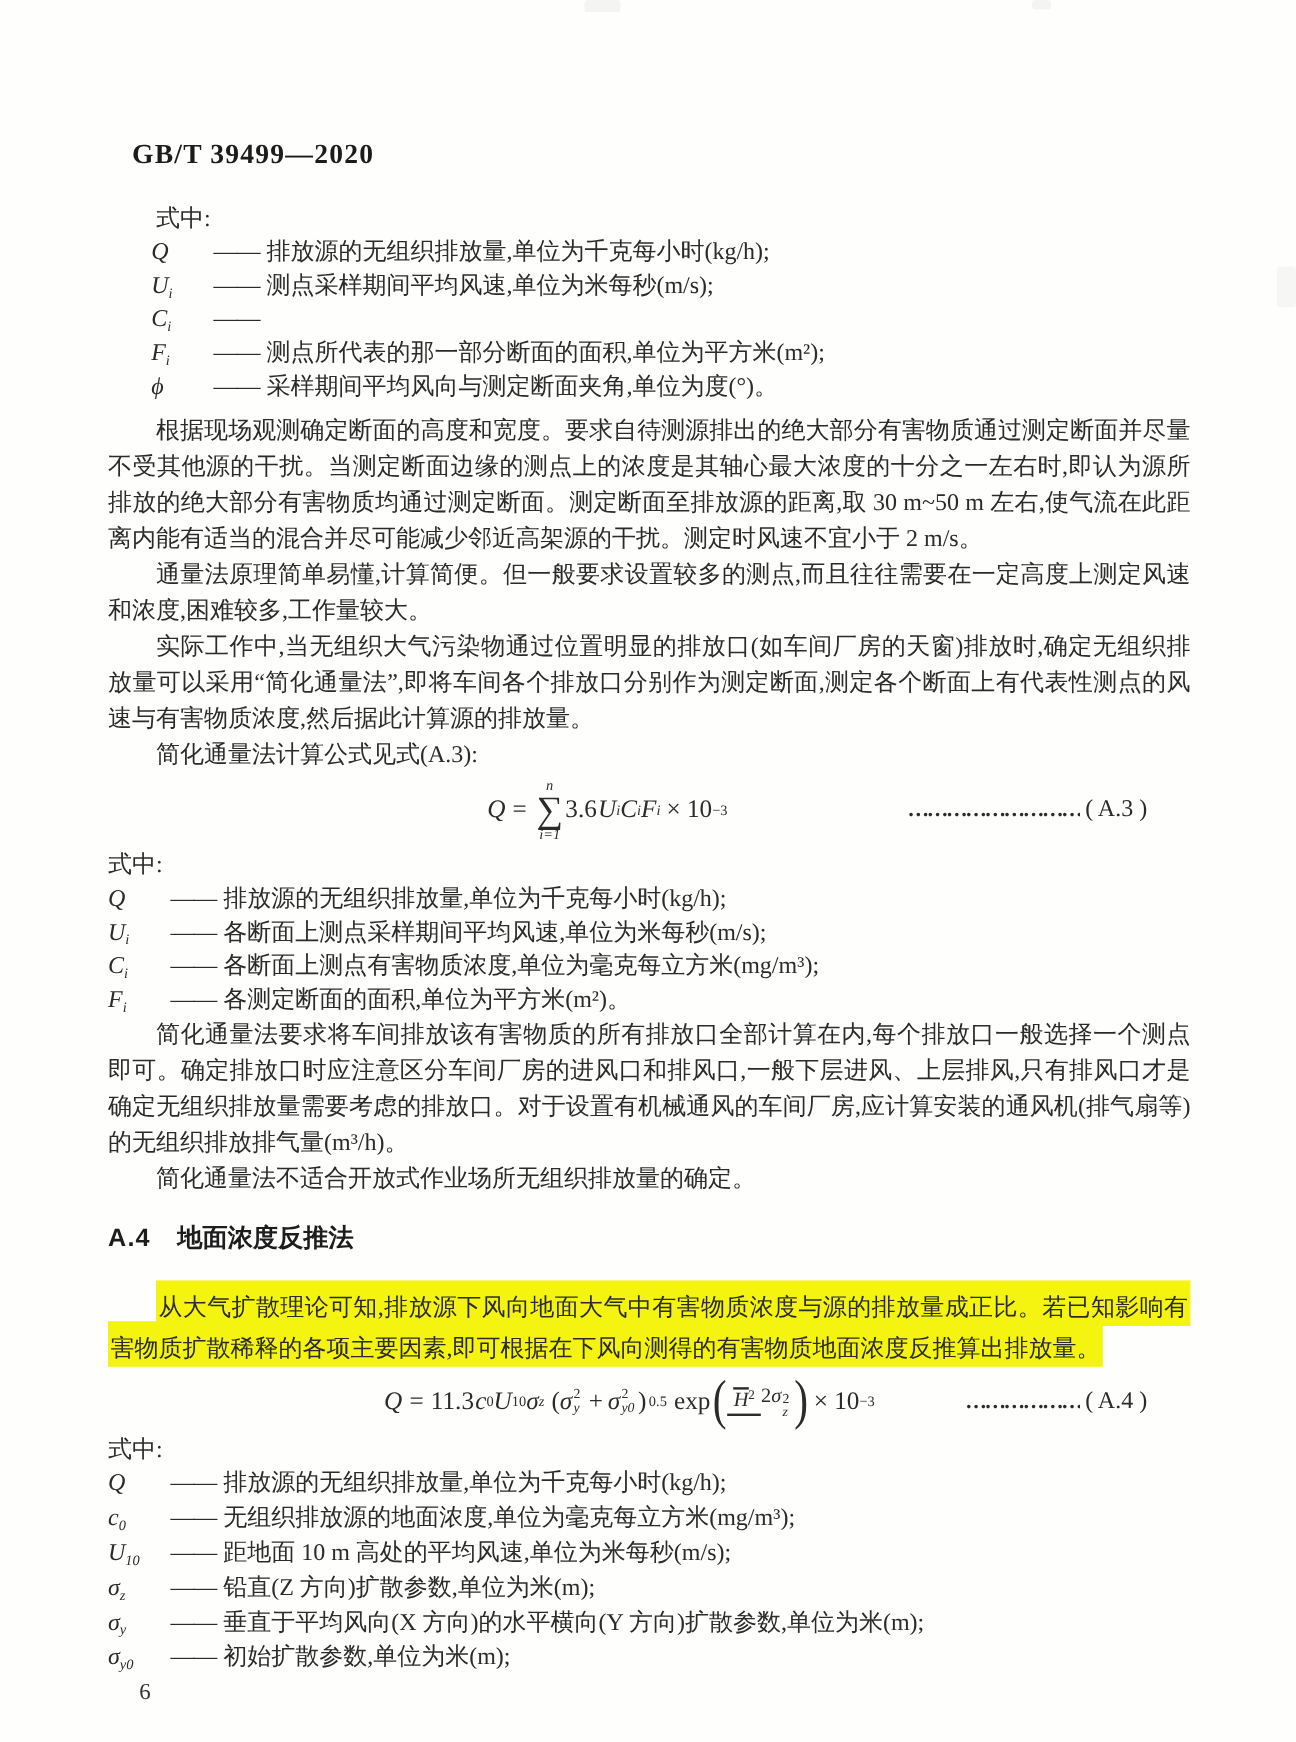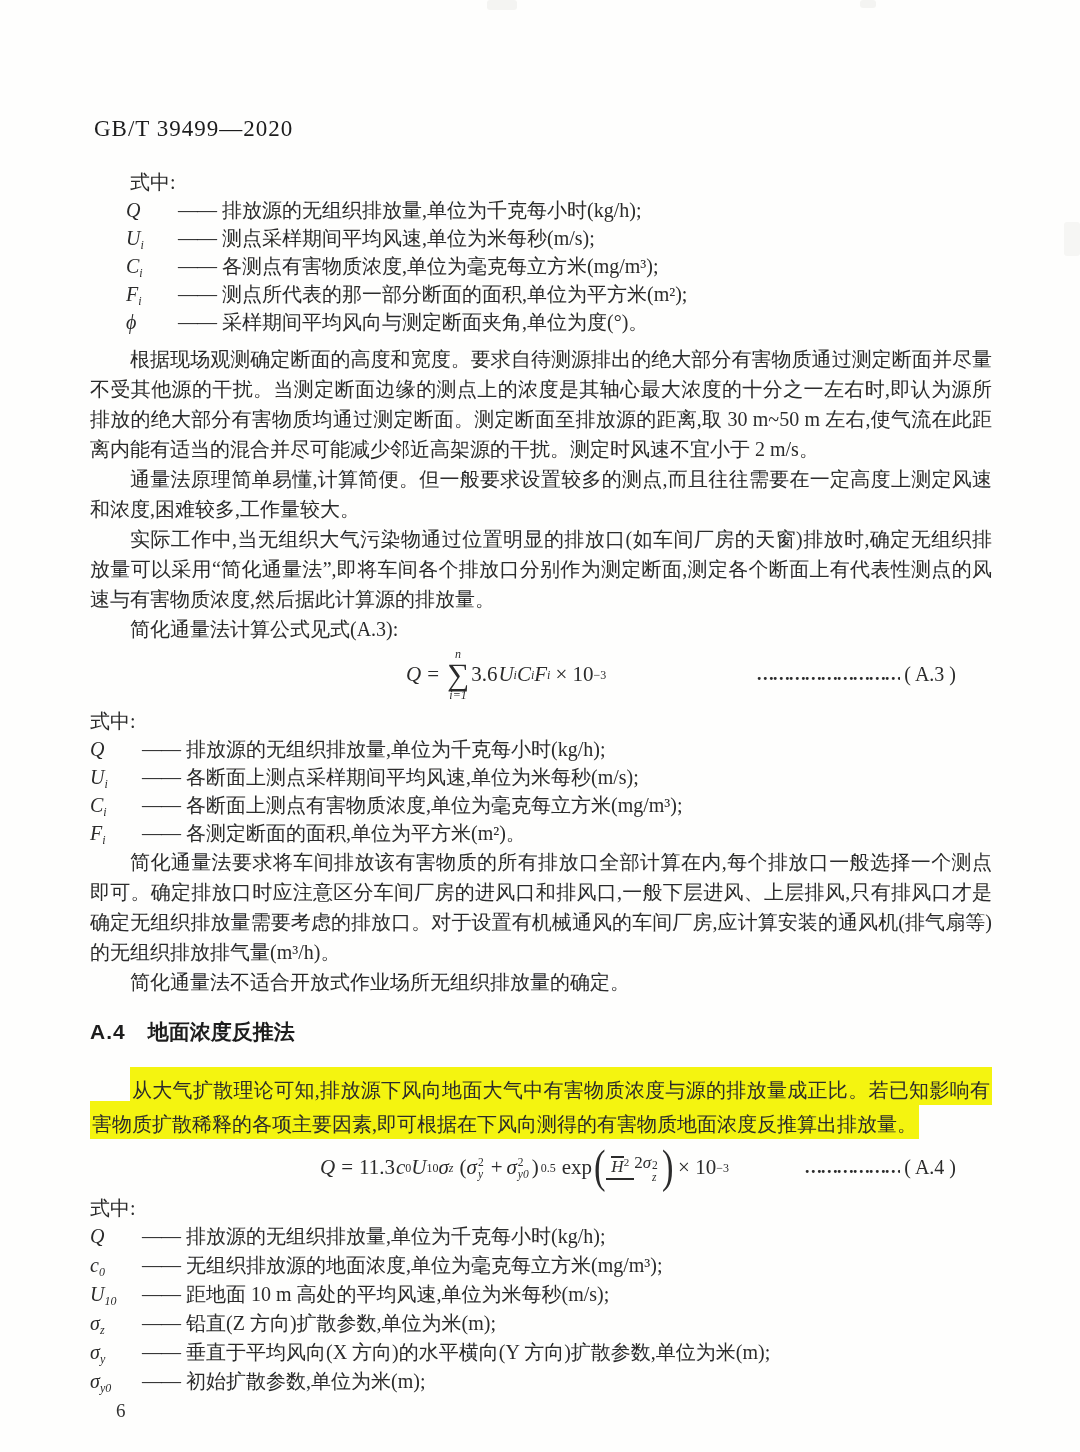--- a/index.html
+++ b/index.html
@@ -11,23 +11,23 @@
     font-family:"Liberation Serif","DejaVu Serif",serif;
     color:#2b2b2b;
     box-sizing:border-box;
   }
   .content{
     position:absolute;
     left:90px;top:0;width:902px;
   }
   .doc-header{
     margin-top:114px;
-    margin-left:4px;
+    margin-left:20px;
     font-size:23px;
-    font-weight:400;
+    font-weight:700;
     letter-spacing:1px;
     color:#1c1c1c;
     line-height:30px;
   }
   .shizhong{
     margin-top:24px;
     margin-left:40px;
     font-size:20px;
     line-height:28px;
   }
@@ -218,21 +218,20 @@
         <span class="def-text">排放源的无组织排放量,单位为千克每小时(kg/h);</span>
       </div>
       <div class="def-row">
         <span class="def-sym"><span class="it">U</span><sub class="dsub">i</sub></span>
         <span class="def-dash">——</span>
         <span class="def-text">测点采样期间平均风速,单位为米每秒(m/s);</span>
       </div>
       <div class="def-row">
         <span class="def-sym"><span class="it">C</span><sub class="dsub">i</sub></span>
         <span class="def-dash">——</span>
-        <span class="def-text">各测点有害物质浓度,单位为毫克每立方米(mg/m³);</span>
       </div>
       <div class="def-row">
         <span class="def-sym"><span class="it">F</span><sub class="dsub">i</sub></span>
         <span class="def-dash">——</span>
         <span class="def-text">测点所代表的那一部分断面的面积,单位为平方米(m²);</span>
       </div>
       <div class="def-row">
         <span class="def-sym"><span class="it">ϕ</span><sub class="dsub"></sub></span>
         <span class="def-dash">——</span>
         <span class="def-text">采样期间平均风向与测定断面夹角,单位为度(°)。</span>

